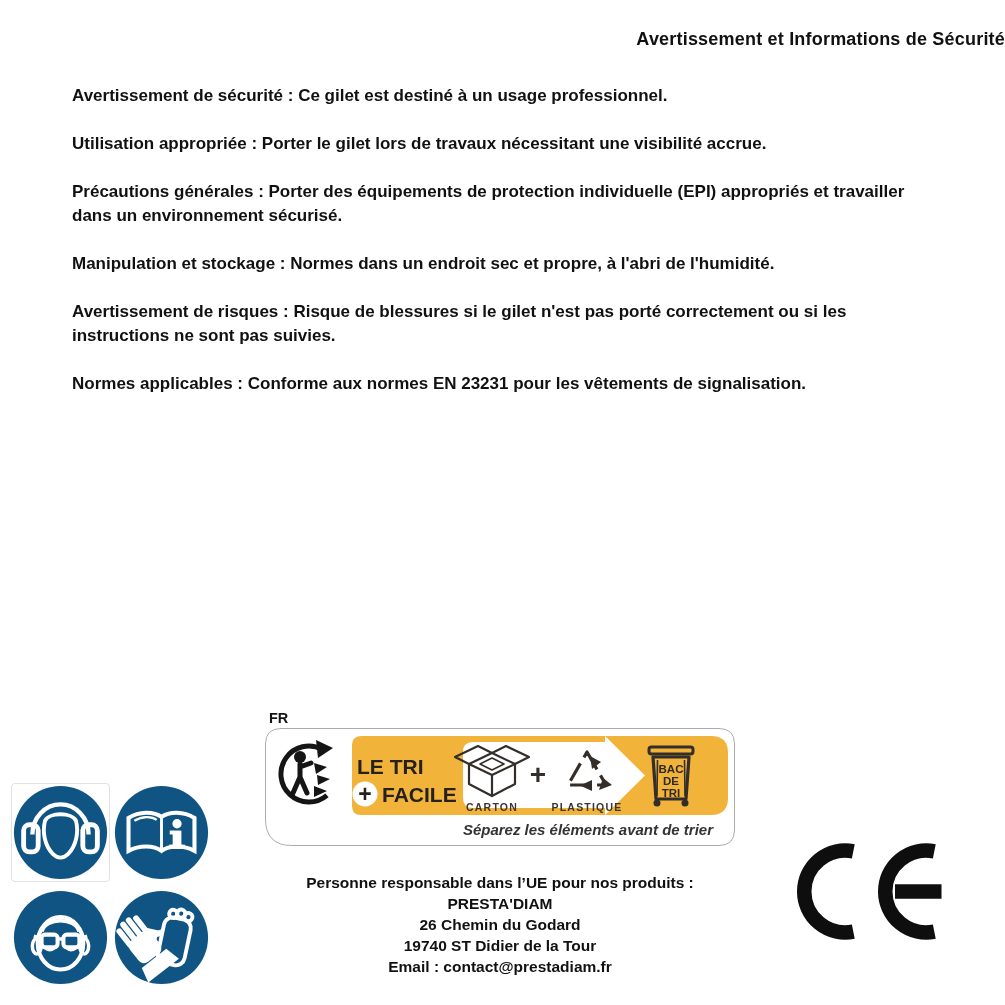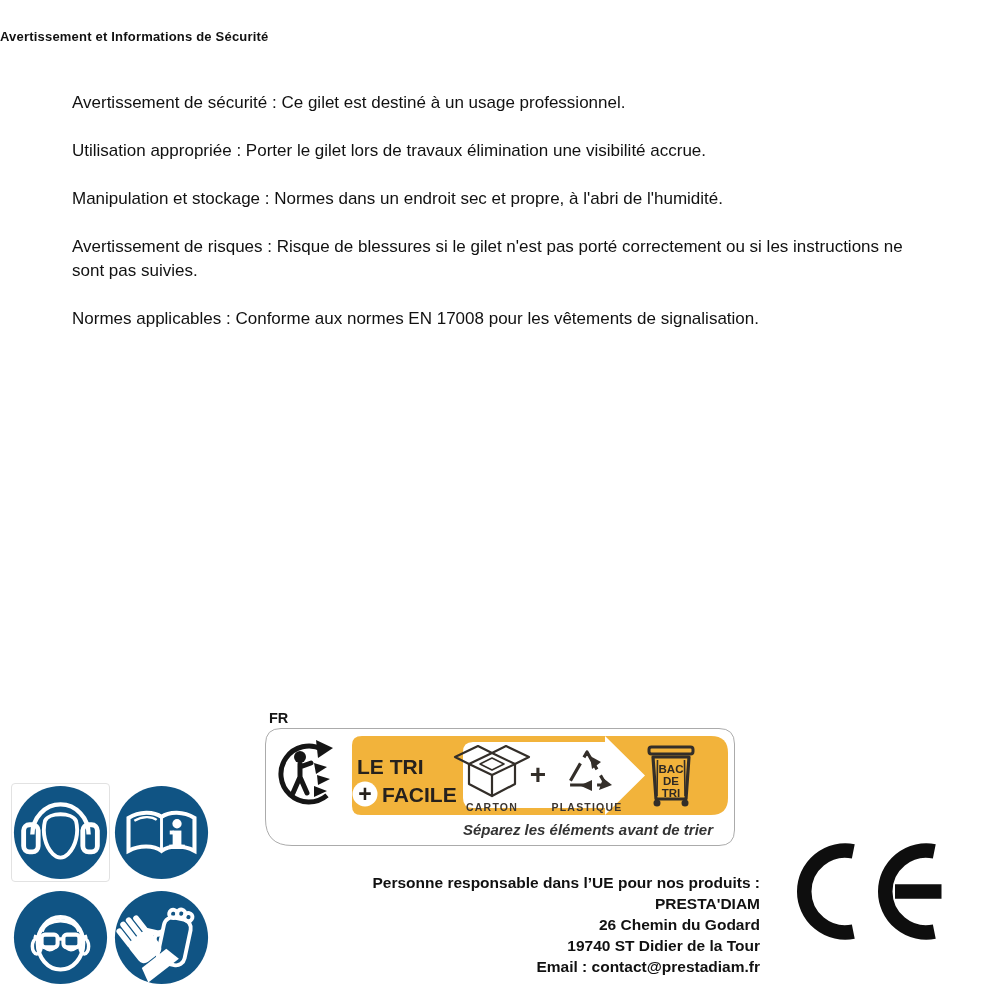--- a/index.html
+++ b/index.html
@@ -1,54 +1,55 @@
 <!DOCTYPE html>
 <html><head>
 <meta charset="utf-8">
 <style>
   html,body{margin:0;padding:0;}
   body{
     width:1005px;height:1005px;background:#ffffff;position:relative;
     font-family:"Liberation Sans", sans-serif;color:#111;overflow:hidden;
   }
   .title{
-    position:absolute;top:29px;left:0;width:100%;text-align:left;
-    font-size:13px;font-weight:bold;letter-spacing:.2px;margin:0;
+    position:absolute;top:29px;left:0;width:100%;text-align:right;
+    font-size:18px;font-weight:bold;letter-spacing:.2px;margin:0;
   }
   .content{position:absolute;top:84px;left:72px;width:864px;font-size:17px;line-height:24px;}
-  .content p{margin:7px 0 24px 0;}
+  .content p{margin:0 0 24px 0;font-weight:bold;}
   .icons{
     position:absolute;left:12px;top:784px;
     display:grid;grid-template-columns:97px 97px;grid-column-gap:4px;grid-row-gap:8px;
   }
   .icon-cell{width:97px;height:97px;}
   .icon-cell svg{display:block;}
   .icon-cell.sticker{outline:1px solid #e2e2e2;border-radius:3px;}
   .tri-label{position:absolute;left:265px;top:710px;width:470px;}
   .fr-code{font-weight:bold;font-size:14.5px;margin:0 0 2px 4px;color:#151515;}
   .responsible{
-    position:absolute;left:240px;top:872px;width:520px;text-align:right;
+    position:absolute;left:240px;top:872px;width:520px;text-align:center;
     font-size:15.5px;font-weight:bold;line-height:21px;
   }
   .responsible div{white-space:nowrap;}
   .ce{position:absolute;left:795px;top:840px;}
 </style>
 </head>
 <body>
 
 <div class="page">
 
   <h1 class="title">Avertissement et Informations de Sécurité</h1>
 
   <div class="content">
     <p>Avertissement de sécurité : Ce gilet est destiné à un usage professionnel.</p>
-    <p>Utilisation appropriée : Porter le gilet lors de travaux élimination une visibilité accrue.</p>
+    <p>Utilisation appropriée : Porter le gilet lors de travaux nécessitant une visibilité accrue.</p>
+    <p>Précautions générales : Porter des équipements de protection individuelle (EPI) appropriés et travailler dans un environnement sécurisé.</p>
     <p>Manipulation et stockage : Normes dans un endroit sec et propre, à l'abri de l'humidité.</p>
     <p>Avertissement de risques : Risque de blessures si le gilet n'est pas porté correctement ou si les instructions ne sont pas suivies.</p>
-    <p>Normes applicables : Conforme aux normes EN 17008 pour les vêtements de signalisation.</p>
+    <p>Normes applicables : Conforme aux normes EN 23231 pour les vêtements de signalisation.</p>
   </div>
 
   <div class="icons">
 
     <div class="icon-cell sticker">
       <svg width="97" height="97" viewBox="0 0 100 100">
         <circle cx="50" cy="50" r="48" fill="#105484"></circle>
         <g stroke="#ffffff" fill="none">
           <path d="M21,52 A29,31 0 0 1 79,52" stroke-width="4.5"></path>
           <path d="M34,38 C38,29 62,29 66,38 C69,50 66,64 58,72 C53,77 47,77 42,72 C34,64 31,50 34,38 Z" stroke-width="4"></path>

